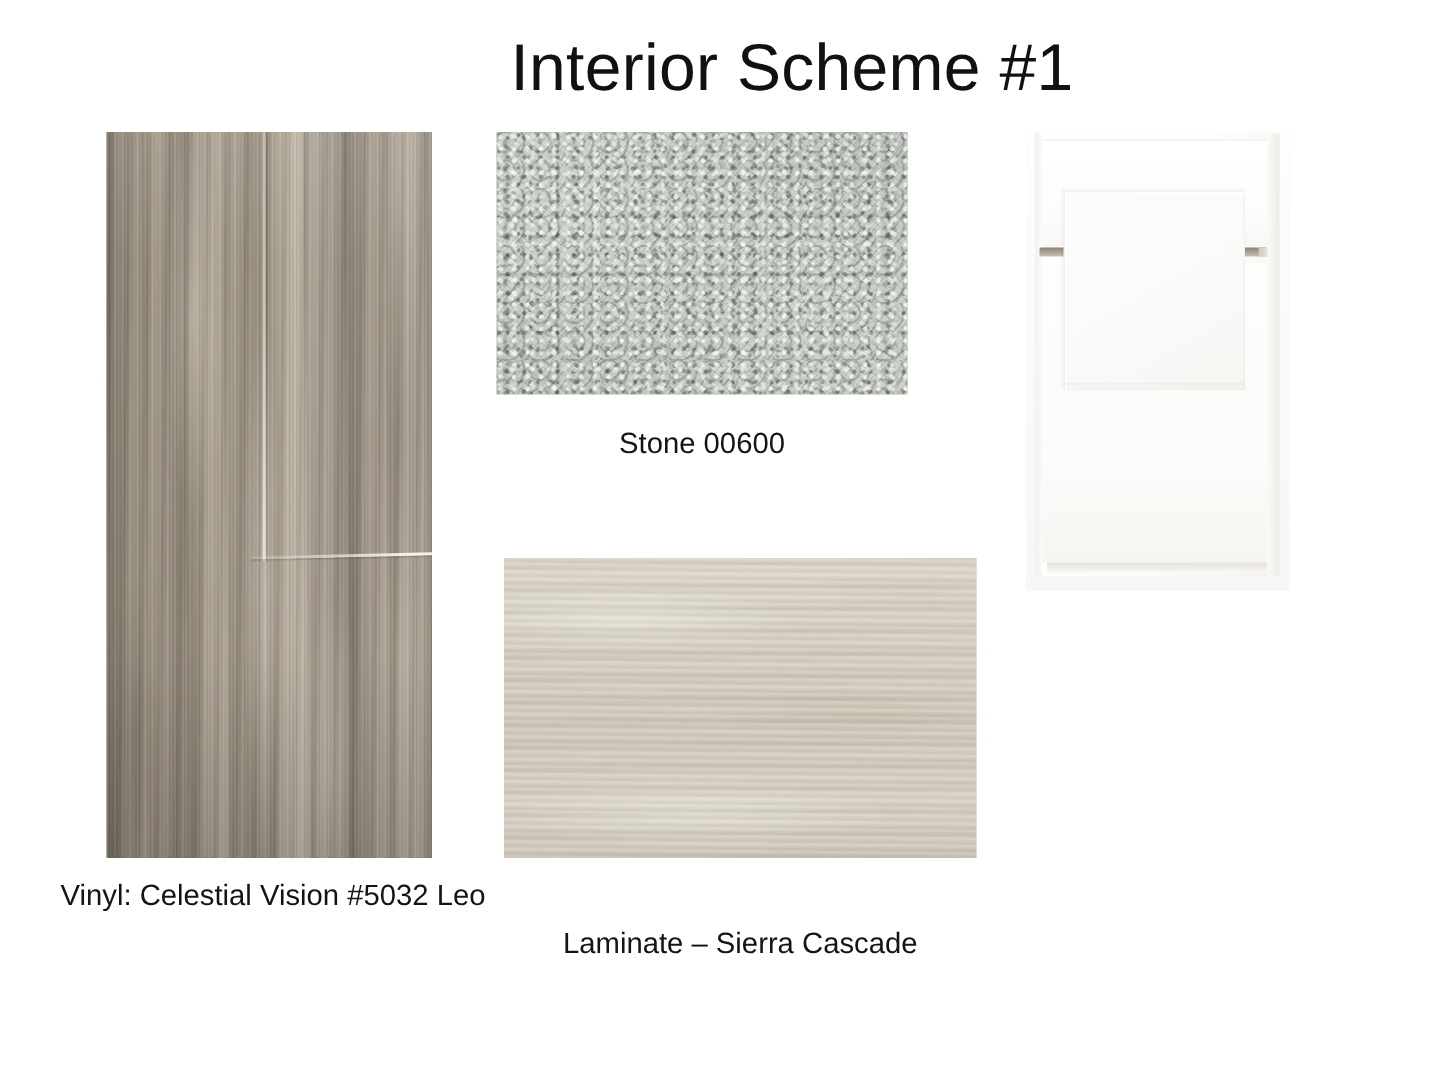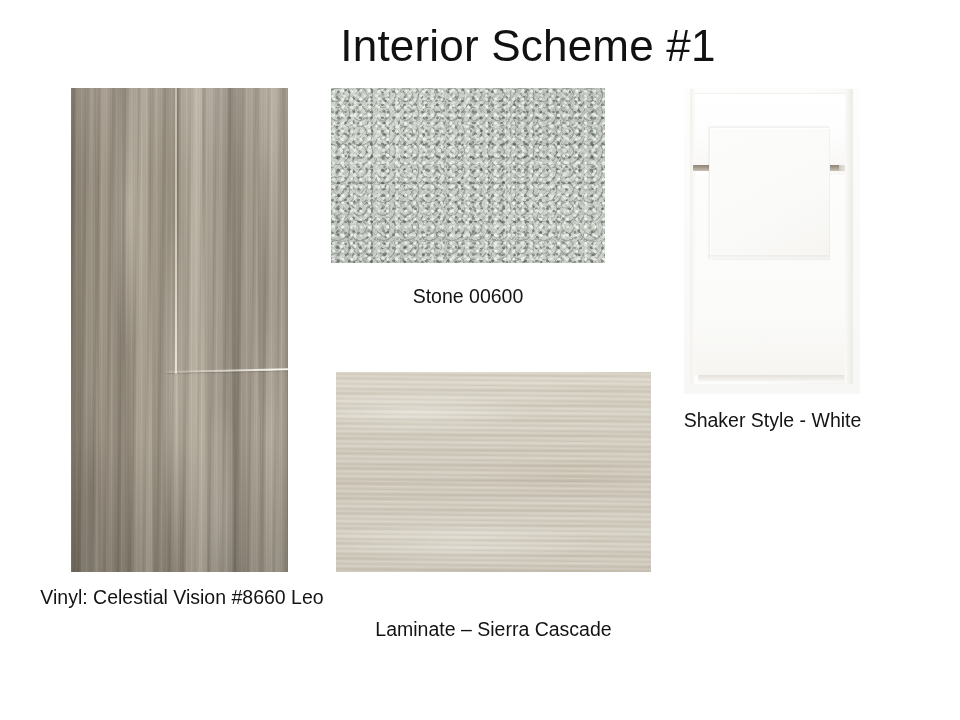--- a/index.html
+++ b/index.html
@@ -355,21 +355,21 @@
   <div class="sample" id="vinyl-sample">
     <div class="vinyl-layer vinyl-base"></div>
     <div class="vinyl-layer vinyl-grain-wide"></div>
     <div class="vinyl-layer vinyl-streaks"></div>
     <div class="vinyl-layer vinyl-grain-med"></div>
     <div class="vinyl-layer vinyl-grain-fine"></div>
     <div class="plank-seam-v"></div>
     <div class="plank-seam-h"></div>
     <div class="vinyl-layer vinyl-shade"></div>
   </div>
-  <div class="caption" id="vinyl-caption">Vinyl: Celestial Vision #8660 Leo</div>
+  <div class="caption" id="vinyl-caption">Vinyl: Celestial Vision #5032 Leo</div>
 
   <div class="sample" id="carpet-sample">
     <div class="carpet-layer carpet-base"></div>
     <div class="carpet-layer carpet-fleck-c"></div>
     <div class="carpet-layer carpet-fleck-a"></div>
     <div class="carpet-layer carpet-fleck-b"></div>
     <div class="carpet-layer carpet-noise"></div>
   </div>
   <div class="caption" id="carpet-caption">
     <div>Stone 00600</div>
@@ -389,15 +389,14 @@
     <div class="cab-left-edge"></div>
     <div class="cab-drawer"></div>
     <div class="cab-reveal"></div>
     <div class="cab-reveal-end"></div>
     <div class="cab-door"></div>
     <div class="cab-inner-frame"></div>
     <div class="cab-panel-shadow"></div>
     <div class="cab-right-edge"></div>
     <div class="cab-bottom-shadow"></div>
   </div>
-  <div class="caption" id="cabinet-caption">Shaker Style - White</div>
 
 </div>
 
 </body></html>

